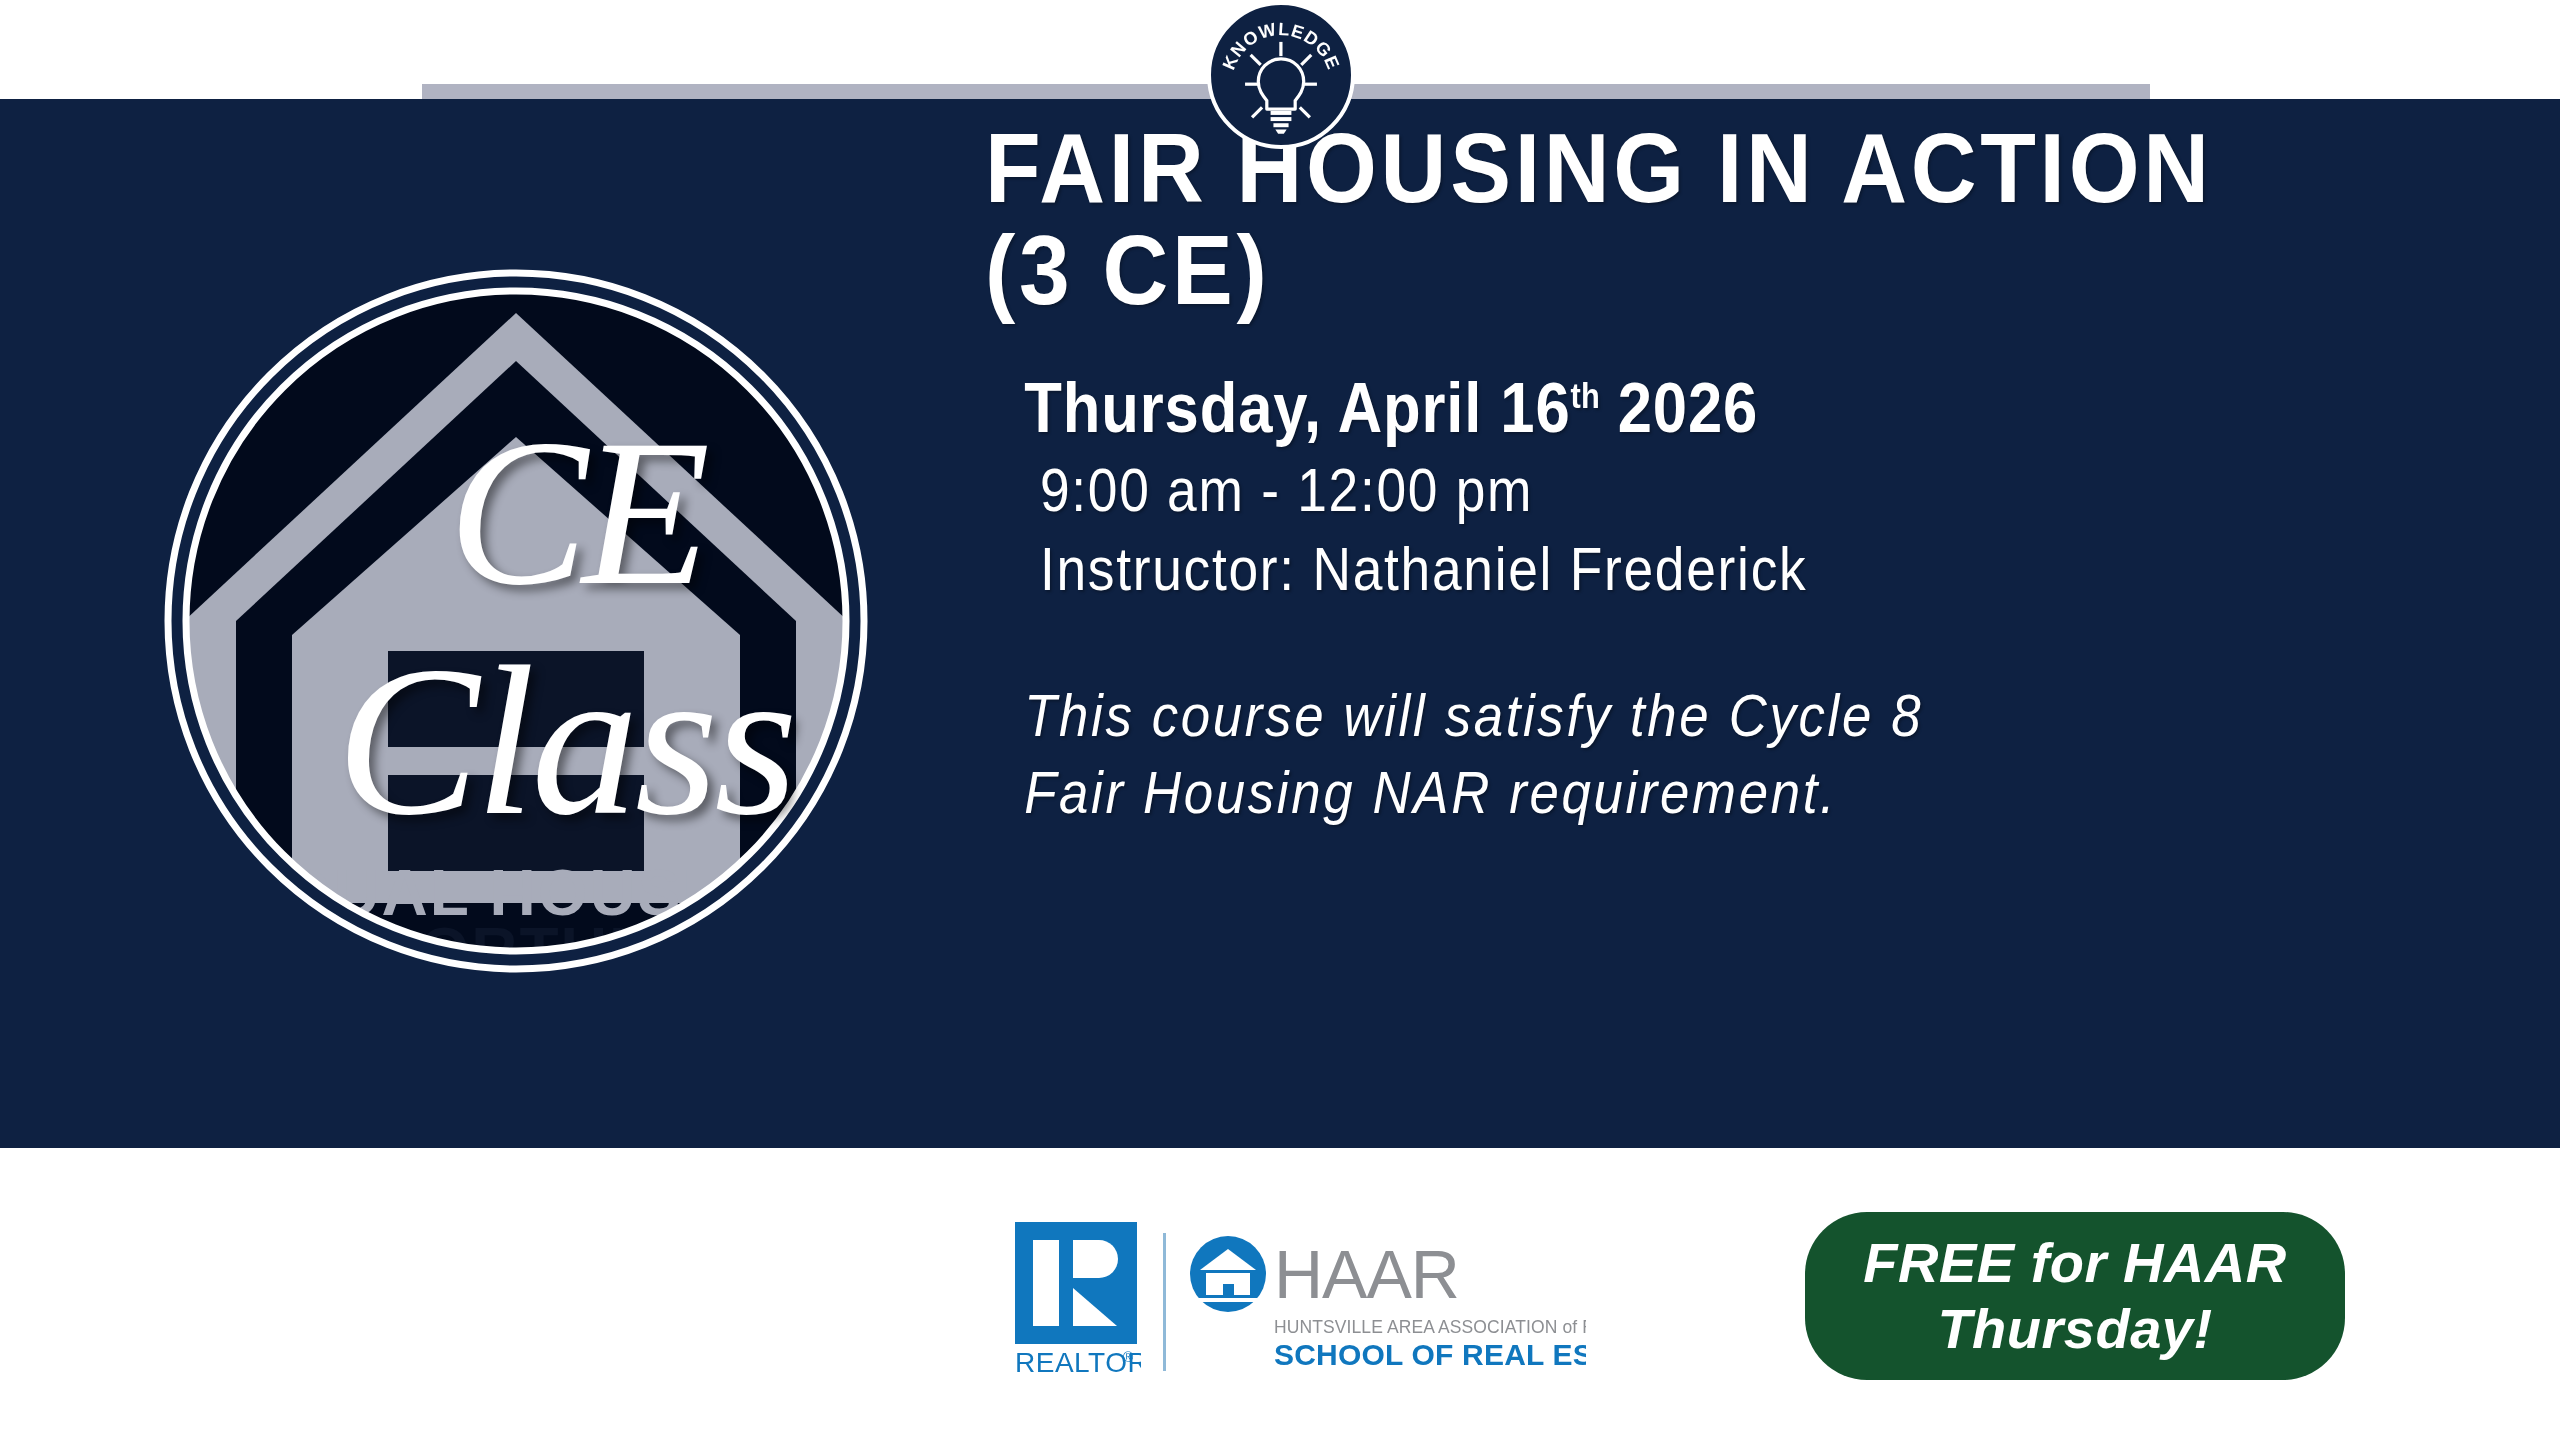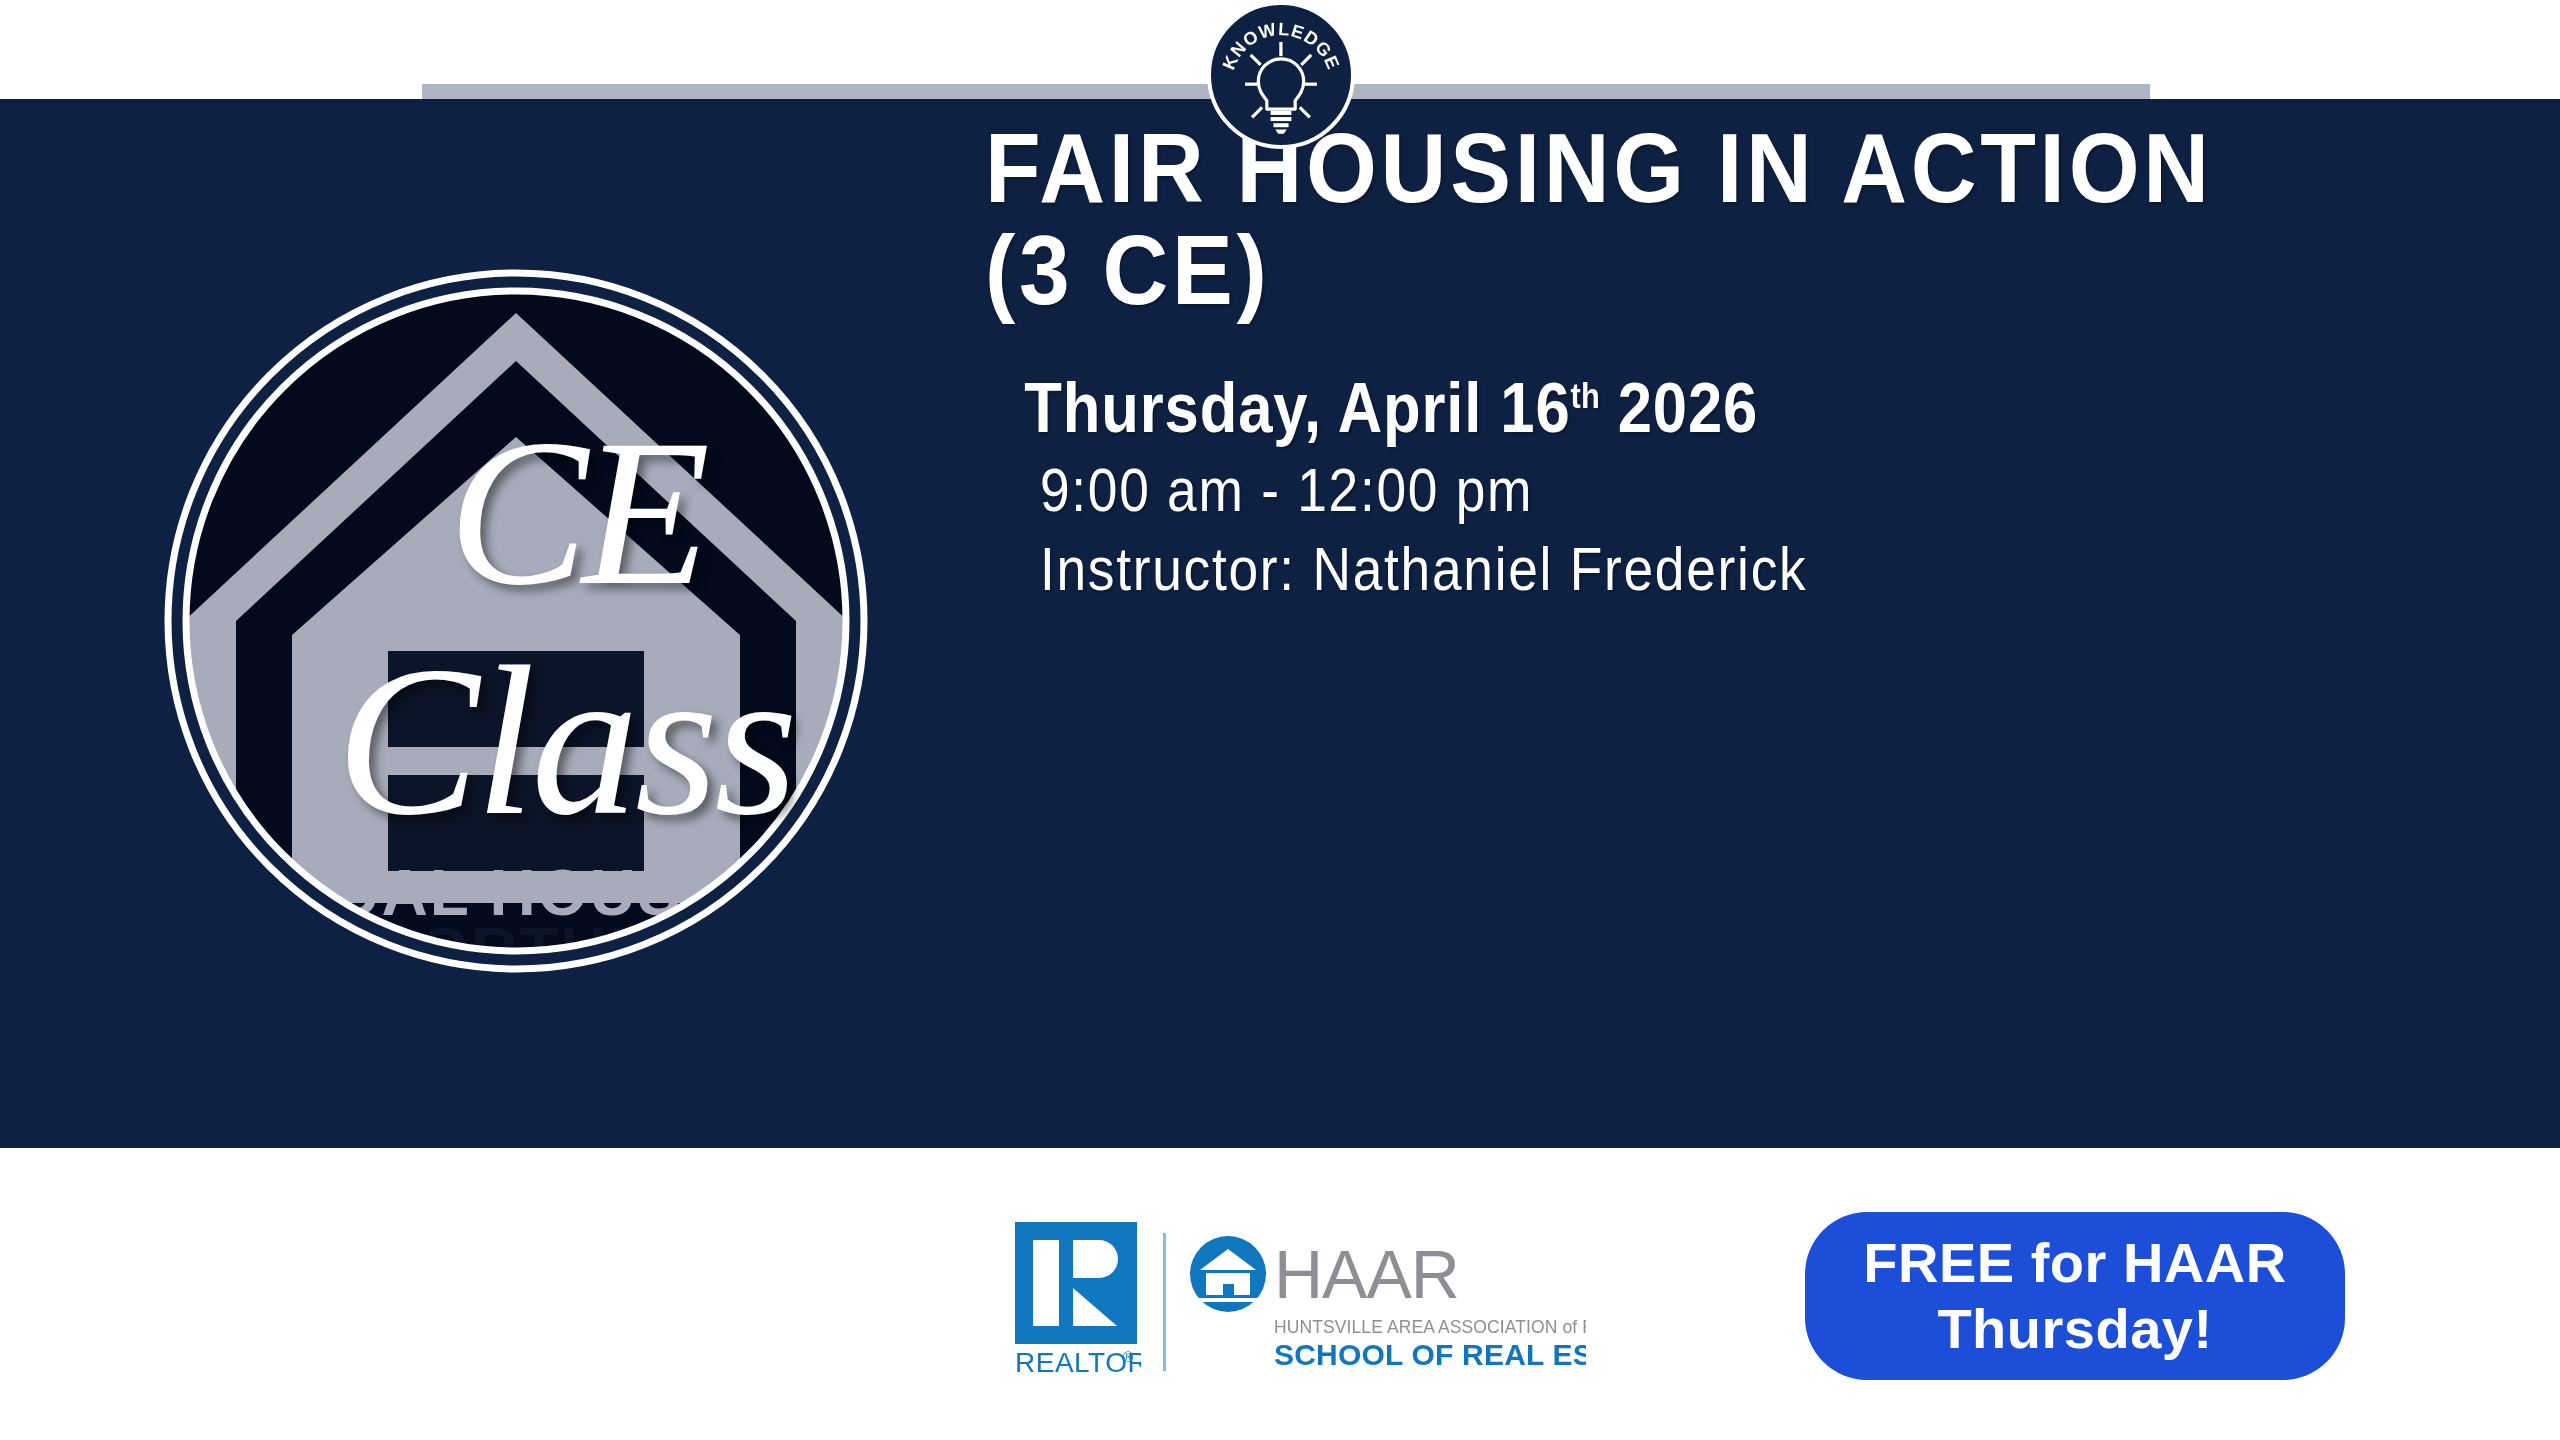--- a/index.html
+++ b/index.html
@@ -187,26 +187,27 @@
   .haar-mark svg { display: block; width: 100%; height: auto; }
 
   
   .free-pill {
     position: absolute;
     left: 1805px;
     top: 1212px;
     width: 540px;
     height: 168px;
     border-radius: 62px;
-    background: #1d4ed8;
+    background: #14532d;
     display: flex;
     flex-direction: column;
     align-items: center;
     justify-content: center;
     z-index: 5;
+    font-style: italic;
   }
   .free-pill span {
     display: block;
     color: #ffffff;
     font-family: "Liberation Sans Narrow", "Liberation Sans", sans-serif;
     font-weight: 700;
     font-size: 56px;
     line-height: 1.18;
     letter-spacing: 0.5px;
     white-space: nowrap;
@@ -294,20 +295,24 @@
     <div class="headline-sub">(3 CE)</div>
 
     <div class="date-line">
       <span>Thursday, April 16</span><sup>th</sup><span> 2026</span>
     </div>
 
     <div class="time-line">9:00 am - 12:00 pm</div>
 
     <div class="instructor-line">Instructor: Nathaniel Frederick</div>
 
+    <div class="note-block">
+      <div class="note-line">This course will satisfy the Cycle 8</div>
+      <div class="note-line">Fair Housing NAR requirement.</div>
+    </div>
 
   </div>
 
   <div class="footer"></div>
 
   <div class="brand-lockup">
 
     <div class="realtor-mark">
       <svg viewBox="0 0 128 160" xmlns="http://www.w3.org/2000/svg" aria-hidden="true">
         <rect x="2" y="0" width="122" height="122" fill="#1077be"></rect>

